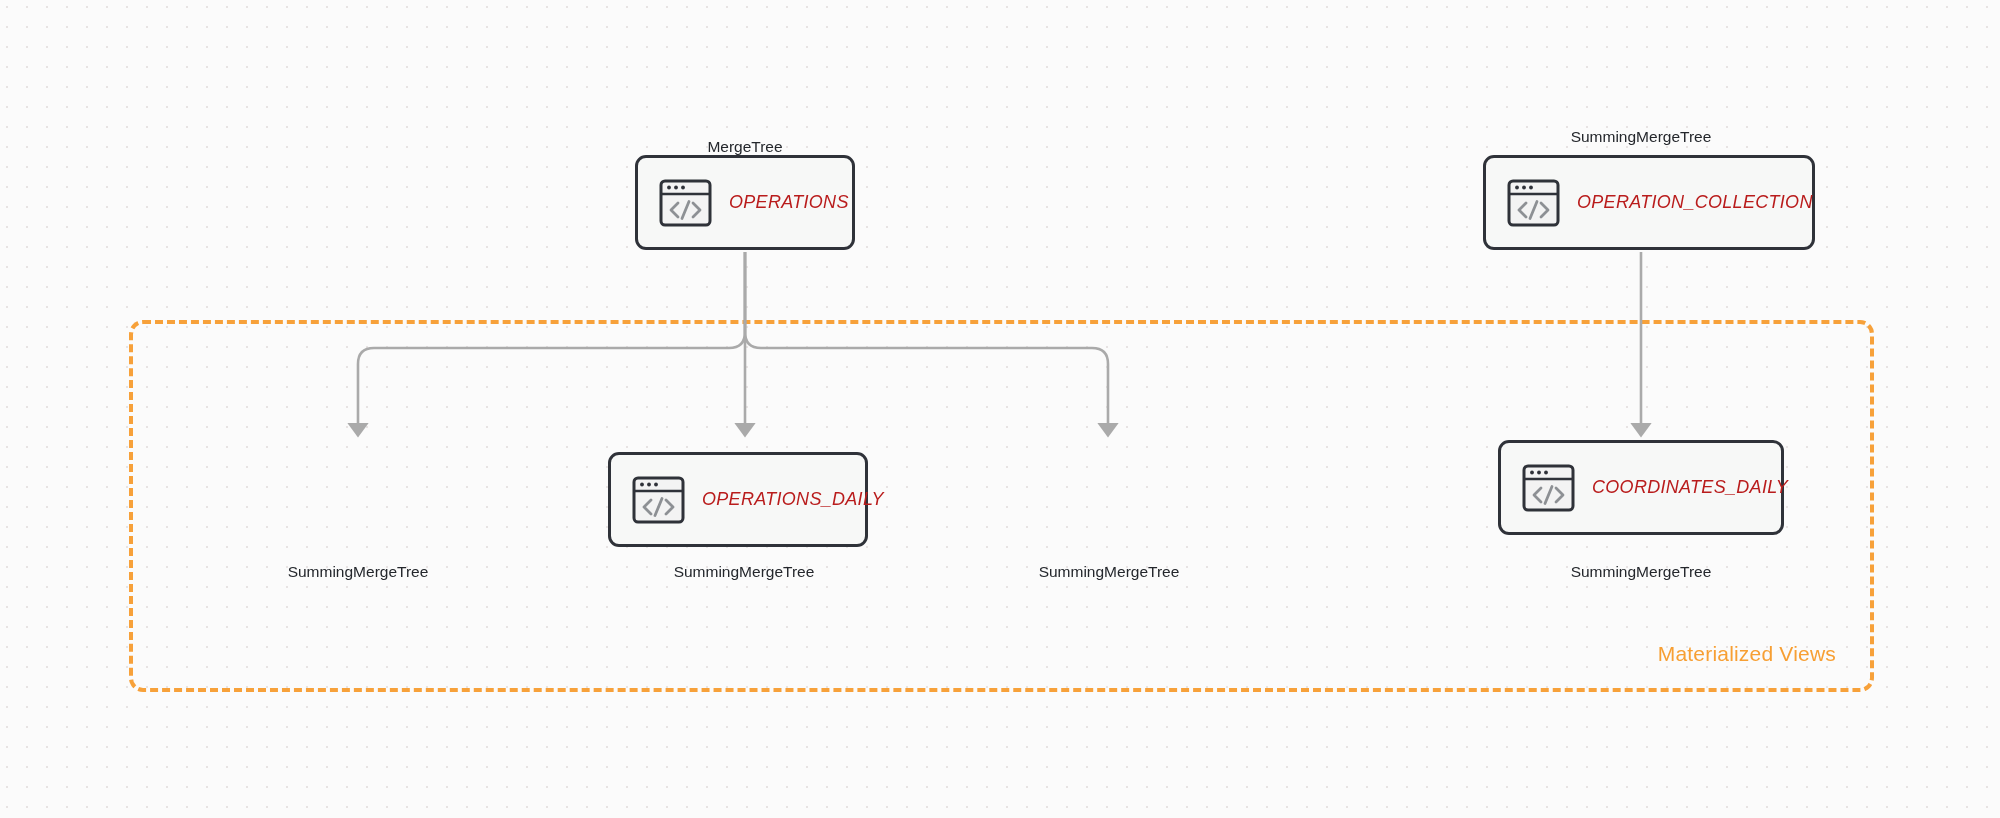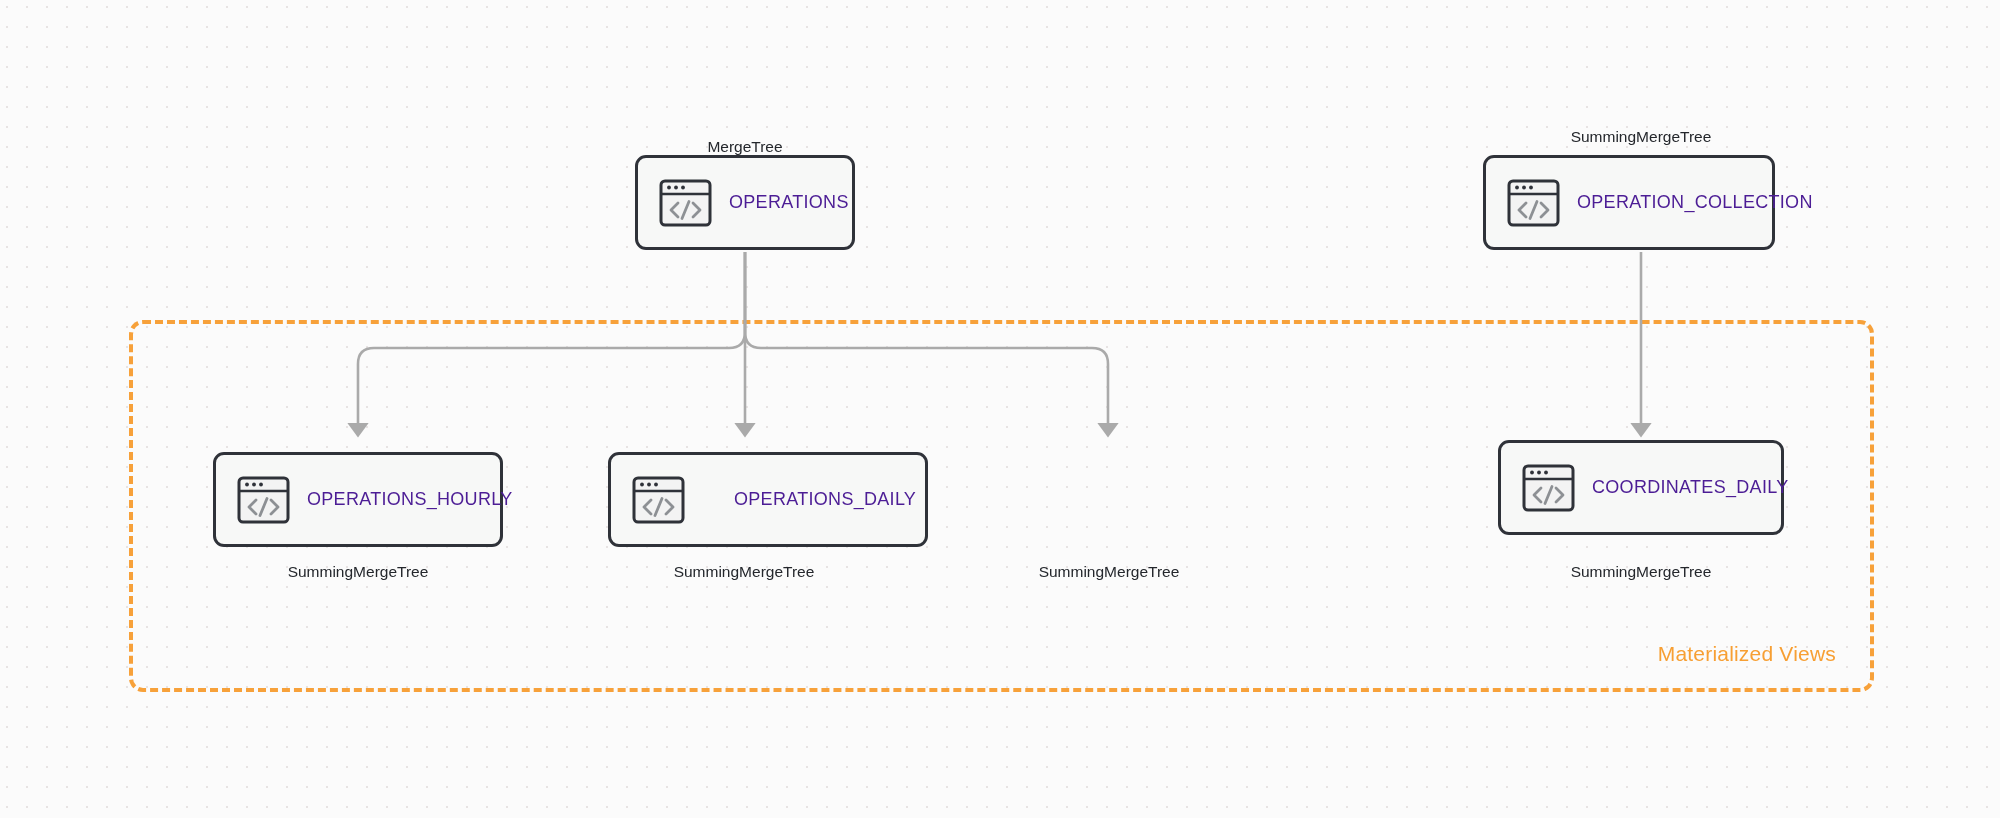--- a/index.html
+++ b/index.html
@@ -68,22 +68,23 @@
   .node .code-icon {
     flex: 0 0 auto;
     margin-left: 21px;
     width: 53px;
     height: 48px;
   }
 
   .node .node-title {
     margin-left: 17px;
     margin-right: 18px;
+    font-style: italic;
     font-size: 18px;
-    color: #4c1d95;
+    color: #b91c1c;
     letter-spacing: 0.3px;
     white-space: nowrap;
   }
 
   
   .engine-caption {
     position: absolute;
     font-size: 15.5px;
     color: #24272c;
     white-space: nowrap;
@@ -141,54 +142,39 @@
         <path d="M 19 24 L 12 31 L 19 38" fill="none" stroke="#8d9094" stroke-width="2.8" stroke-linecap="round" stroke-linejoin="round"></path>
         <path d="M 34 24 L 41 31 L 34 38" fill="none" stroke="#8d9094" stroke-width="2.8" stroke-linecap="round" stroke-linejoin="round"></path>
         <line x1="30" y1="22.5" x2="23" y2="39.5" stroke="#8d9094" stroke-width="2.8" stroke-linecap="round"></line>
       </svg>
     </span>
     <span class="node-title">OPERATIONS</span>
   </div>
 
   <div class="engine-caption" style="left:1483px; top:128px; width:316px;">SummingMergeTree</div>
 
-  <div class="node" style="left:1483px; top:155px; width:292px;">
+  <div class="node" style="left:1483px; top:155px; width:332px;">
     <span class="code-icon">
       <svg viewBox="0 0 53 48" width="53" height="48" xmlns="http://www.w3.org/2000/svg">
         <rect x="2" y="2" width="49" height="44" rx="4" fill="#f3f3f3" stroke="#2f3239" stroke-width="3"></rect>
         <line x1="2" y1="15" x2="51" y2="15" stroke="#2f3239" stroke-width="2.6"></line>
         <circle cx="10" cy="8.5" r="1.9" fill="#2f3239"></circle>
         <circle cx="17" cy="8.5" r="1.9" fill="#2f3239"></circle>
         <circle cx="24" cy="8.5" r="1.9" fill="#2f3239"></circle>
         <path d="M 19 24 L 12 31 L 19 38" fill="none" stroke="#8d9094" stroke-width="2.8" stroke-linecap="round" stroke-linejoin="round"></path>
         <path d="M 34 24 L 41 31 L 34 38" fill="none" stroke="#8d9094" stroke-width="2.8" stroke-linecap="round" stroke-linejoin="round"></path>
         <line x1="30" y1="22.5" x2="23" y2="39.5" stroke="#8d9094" stroke-width="2.8" stroke-linecap="round"></line>
       </svg>
     </span>
     <span class="node-title">OPERATION_COLLECTION</span>
   </div>
 
-  <div class="node" style="left:213px; top:452px; width:290px;">
-    <span class="code-icon">
-      <svg viewBox="0 0 53 48" width="53" height="48" xmlns="http://www.w3.org/2000/svg">
-        <rect x="2" y="2" width="49" height="44" rx="4" fill="#f3f3f3" stroke="#2f3239" stroke-width="3"></rect>
-        <line x1="2" y1="15" x2="51" y2="15" stroke="#2f3239" stroke-width="2.6"></line>
-        <circle cx="10" cy="8.5" r="1.9" fill="#2f3239"></circle>
-        <circle cx="17" cy="8.5" r="1.9" fill="#2f3239"></circle>
-        <circle cx="24" cy="8.5" r="1.9" fill="#2f3239"></circle>
-        <path d="M 19 24 L 12 31 L 19 38" fill="none" stroke="#8d9094" stroke-width="2.8" stroke-linecap="round" stroke-linejoin="round"></path>
-        <path d="M 34 24 L 41 31 L 34 38" fill="none" stroke="#8d9094" stroke-width="2.8" stroke-linecap="round" stroke-linejoin="round"></path>
-        <line x1="30" y1="22.5" x2="23" y2="39.5" stroke="#8d9094" stroke-width="2.8" stroke-linecap="round"></line>
-      </svg>
-    </span>
-    <span class="node-title">OPERATIONS_HOURLY</span>
-  </div>
   <div class="engine-caption" style="left:213px; top:563px; width:290px;">SummingMergeTree</div>
 
-  <div class="node" style="left:608px; top:452px; width:320px;gap:32px;">
+  <div class="node" style="left:608px; top:452px; width:260px;">
     <span class="code-icon">
       <svg viewBox="0 0 53 48" width="53" height="48" xmlns="http://www.w3.org/2000/svg">
         <rect x="2" y="2" width="49" height="44" rx="4" fill="#f3f3f3" stroke="#2f3239" stroke-width="3"></rect>
         <line x1="2" y1="15" x2="51" y2="15" stroke="#2f3239" stroke-width="2.6"></line>
         <circle cx="10" cy="8.5" r="1.9" fill="#2f3239"></circle>
         <circle cx="17" cy="8.5" r="1.9" fill="#2f3239"></circle>
         <circle cx="24" cy="8.5" r="1.9" fill="#2f3239"></circle>
         <path d="M 19 24 L 12 31 L 19 38" fill="none" stroke="#8d9094" stroke-width="2.8" stroke-linecap="round" stroke-linejoin="round"></path>
         <path d="M 34 24 L 41 31 L 34 38" fill="none" stroke="#8d9094" stroke-width="2.8" stroke-linecap="round" stroke-linejoin="round"></path>
         <line x1="30" y1="22.5" x2="23" y2="39.5" stroke="#8d9094" stroke-width="2.8" stroke-linecap="round"></line>

